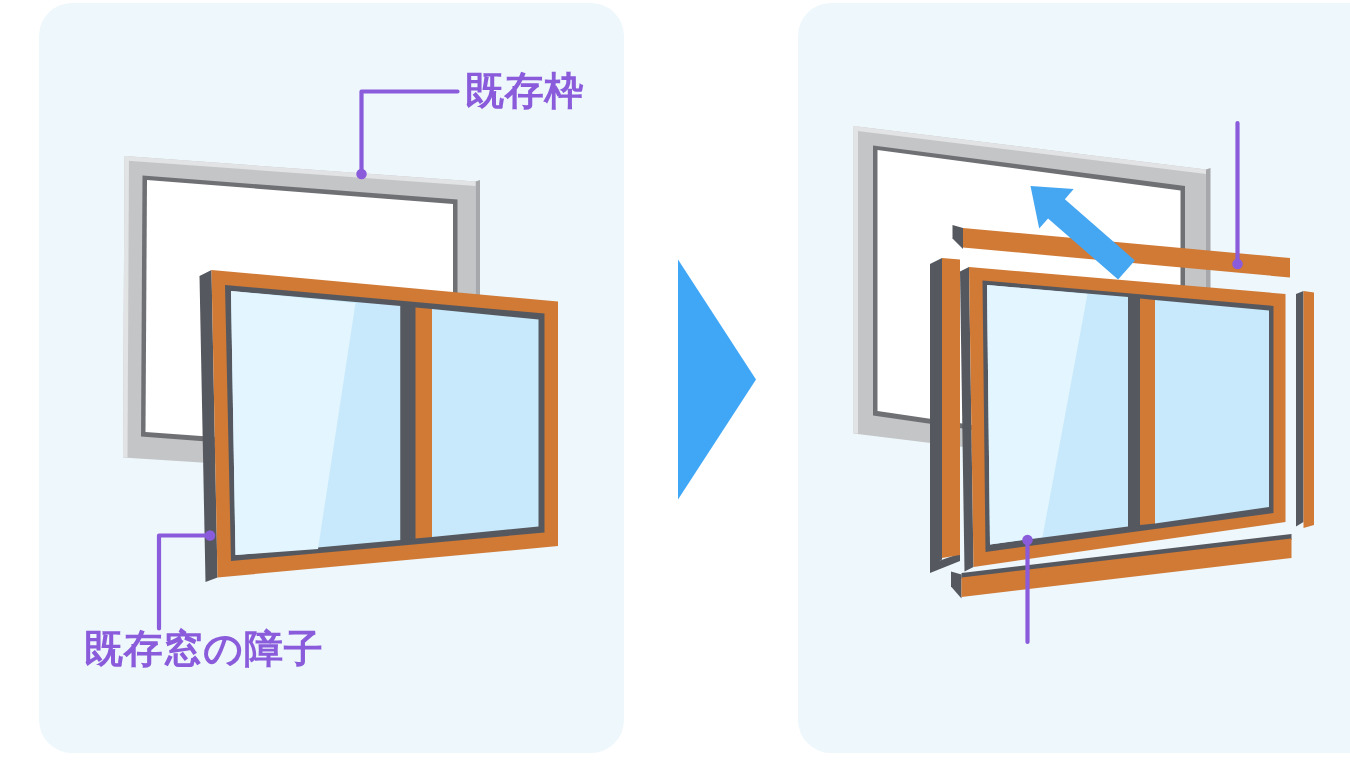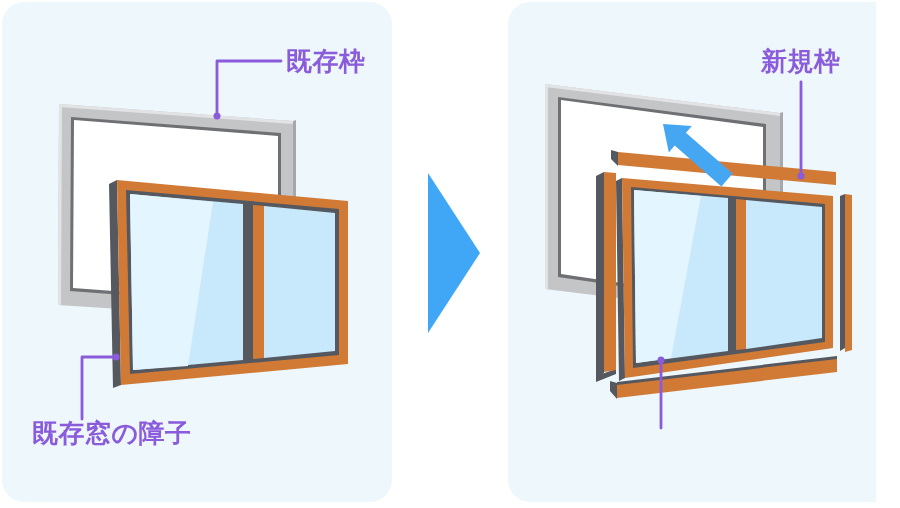--- a/index.html
+++ b/index.html
@@ -2,20 +2,21 @@
 <html style="--panel_bg: #EDF7FC; --gray_frame: #C4C5C7; --gray_highlight: #E2E3E5; --gray_inner: #6E7074; --gray_depth: #A6A8AB; --white: #FFFFFF; --orange: #D07A36; --dark: #56585F; --glass: #C7E9FB; --glass_highlight: #E3F5FE; --purple: #8A5CDB; --arrow_blue: #45A6F2; --triangle_blue: #40A7F7;"><head>
 <meta charset="utf-8">
 <style>
   html, body { margin: 0; padding: 0; background: #ffffff; }
   .stage {
     position: relative;
     width: 876px;
     height: 508px;
     font-family: "DejaVu Sans", sans-serif;
     overflow: hidden;
+    margin-left: 24px;
   }
   .panel {
     position: absolute;
     top: 2px;
     width: 390px;
     height: 500px;
     border-radius: 22px;
     background: var(--panel_bg);
   }
   .panel-left  { left: 2px; }
@@ -127,16 +128,15 @@
         <polygon class="f-glass" points="238,198 314,205 314,336 238,347"></polygon>
       </g>
 
       <polygon class="f-arrow" points="224.6,171.6 177.9,130.8 183.8,124 155,122 160.8,150.4 166.7,143.6 213.4,184.4"></polygon>
 
       <path class="s-purple" d="M293,80 L293,172"></path>
       <circle class="f-purple" cx="293" cy="174" r="3.5"></circle>
       <path class="s-purple" d="M153,359 L153,426"></path>
       <circle class="f-purple" cx="153" cy="358" r="3.5"></circle>
     </svg>
-    <div class="label" style="left:253px; top:46px;">新規枠</div>
   </div>
 
 </div>
 
 </body></html>

